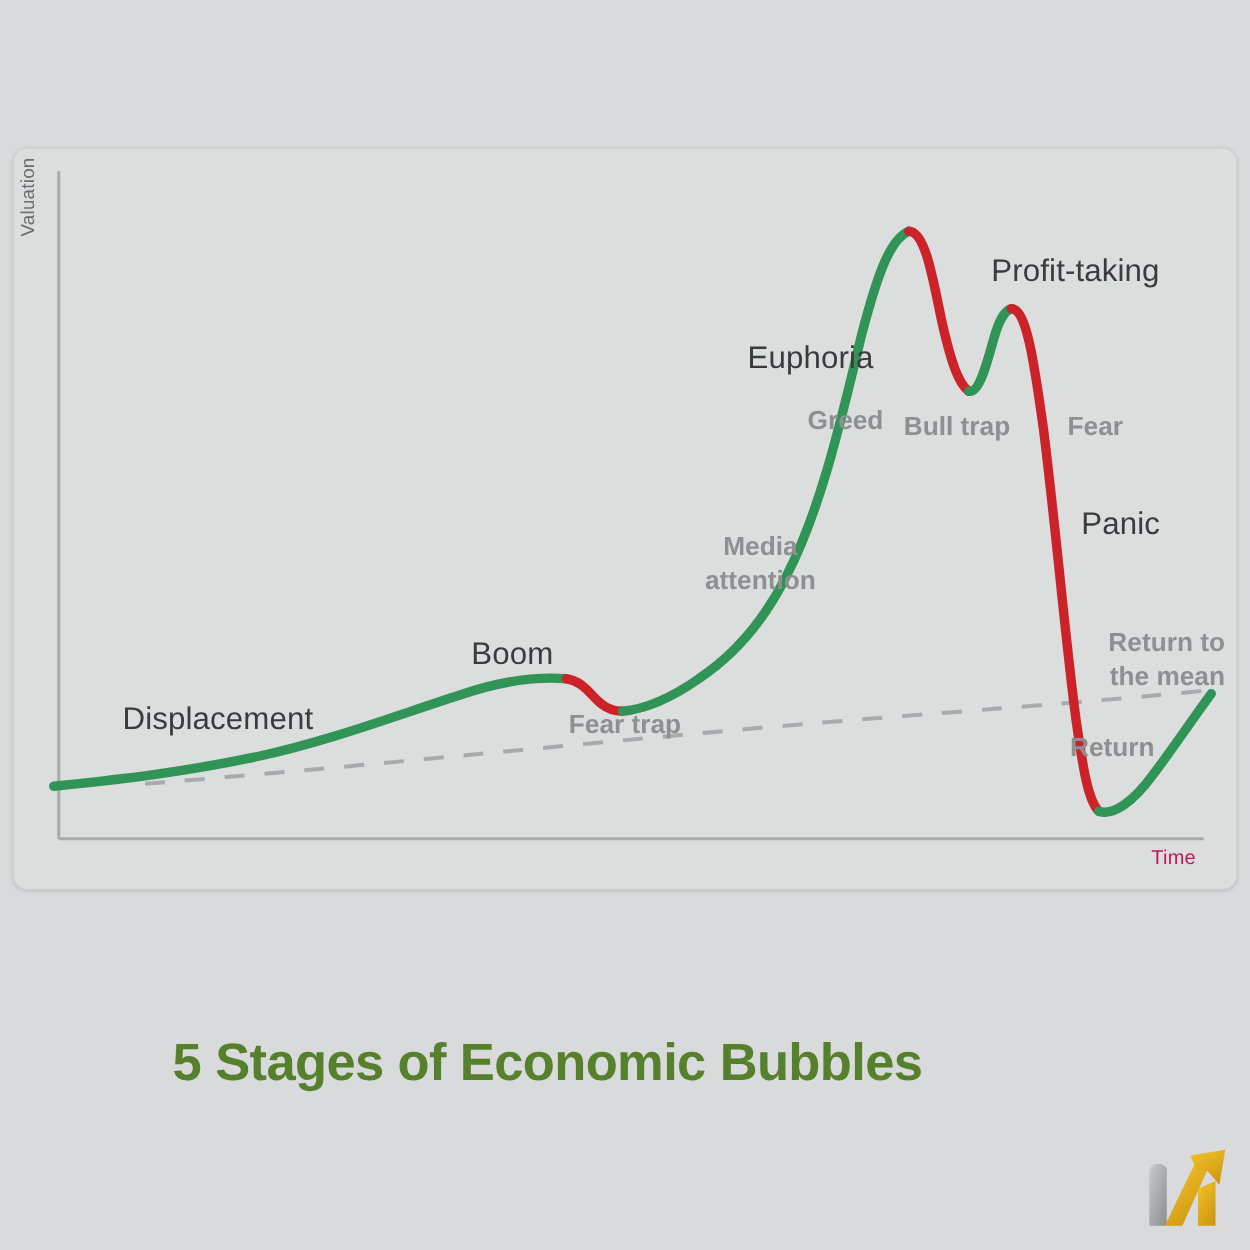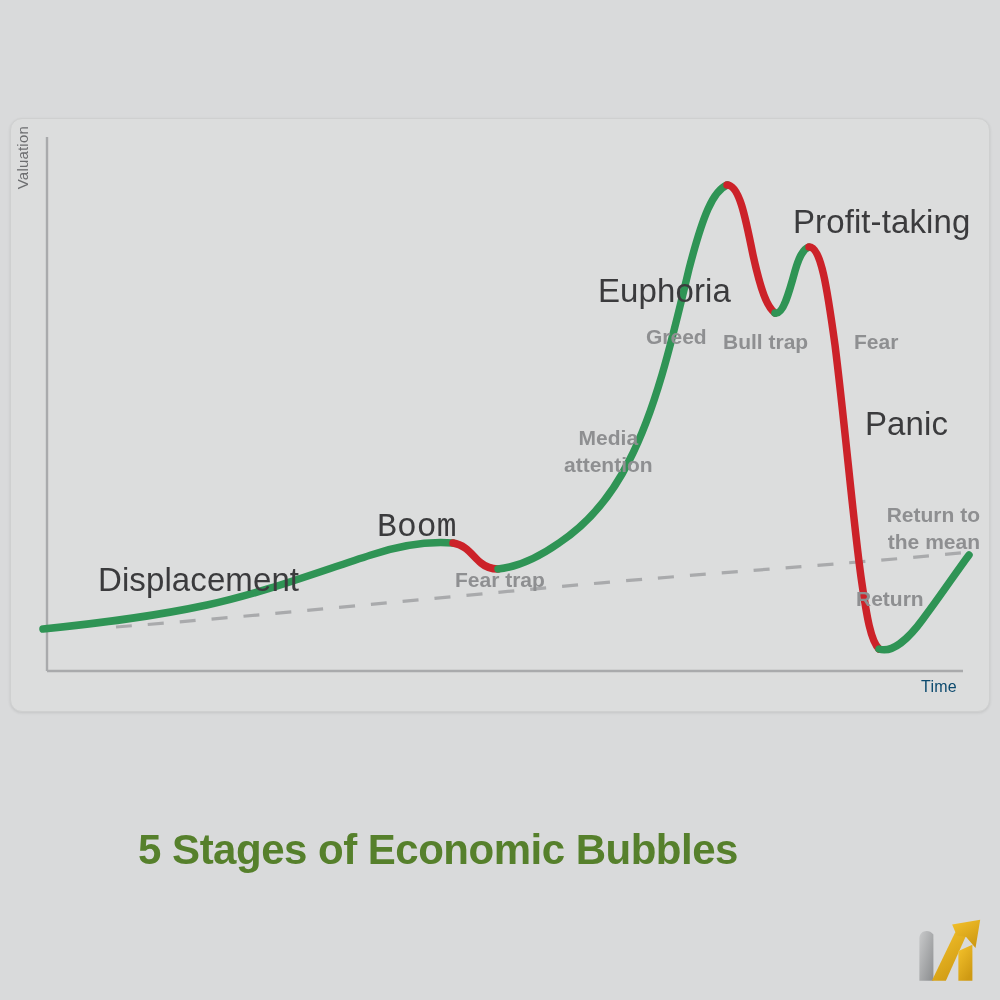--- a/index.html
+++ b/index.html
@@ -30,41 +30,41 @@
   }
   #y-axis-label{
     left:14px;top:126px;
     writing-mode:vertical-rl;
     transform:rotate(180deg);
     transform-origin:center;
   }
   #x-axis-label{
     left:921px;top:678px;
     font-size:16px;
-    color:#0c4a6e;
+    color:#be185d;
   }
 
   .stage-label{
     position:absolute;
     color:#3b3b3d;
-    font-size:33px;
+    font-size:25px;
     letter-spacing:0.1px;
     white-space:nowrap;
   }
   .sub-label{
     position:absolute;
     color:#8e8f91;
     font-size:21px;
     white-space:nowrap;
     line-height:1.30;
     font-weight:bold;
   }
 
   #label-displacement{left:98px;top:561px;}
-  #label-boom{left:377px;top:509px;font-family:Liberation Mono, monospace;}
+  #label-boom{left:377px;top:509px;}
   #label-euphoria{left:598px;top:272px;}
   #label-profit-taking{left:793px;top:203px;}
   #label-panic{left:865px;top:405px;}
 
   #label-bear-trap{left:455px;top:566px;}
   #label-media-attention{left:564px;top:424px;text-align:center;}
   #label-greed{left:646px;top:323px;}
   #label-bull-trap{left:723px;top:328px;}
   #label-fear{left:834px;top:328px;margin-left:20px;}
   #label-despair{left:856px;top:585px;}

